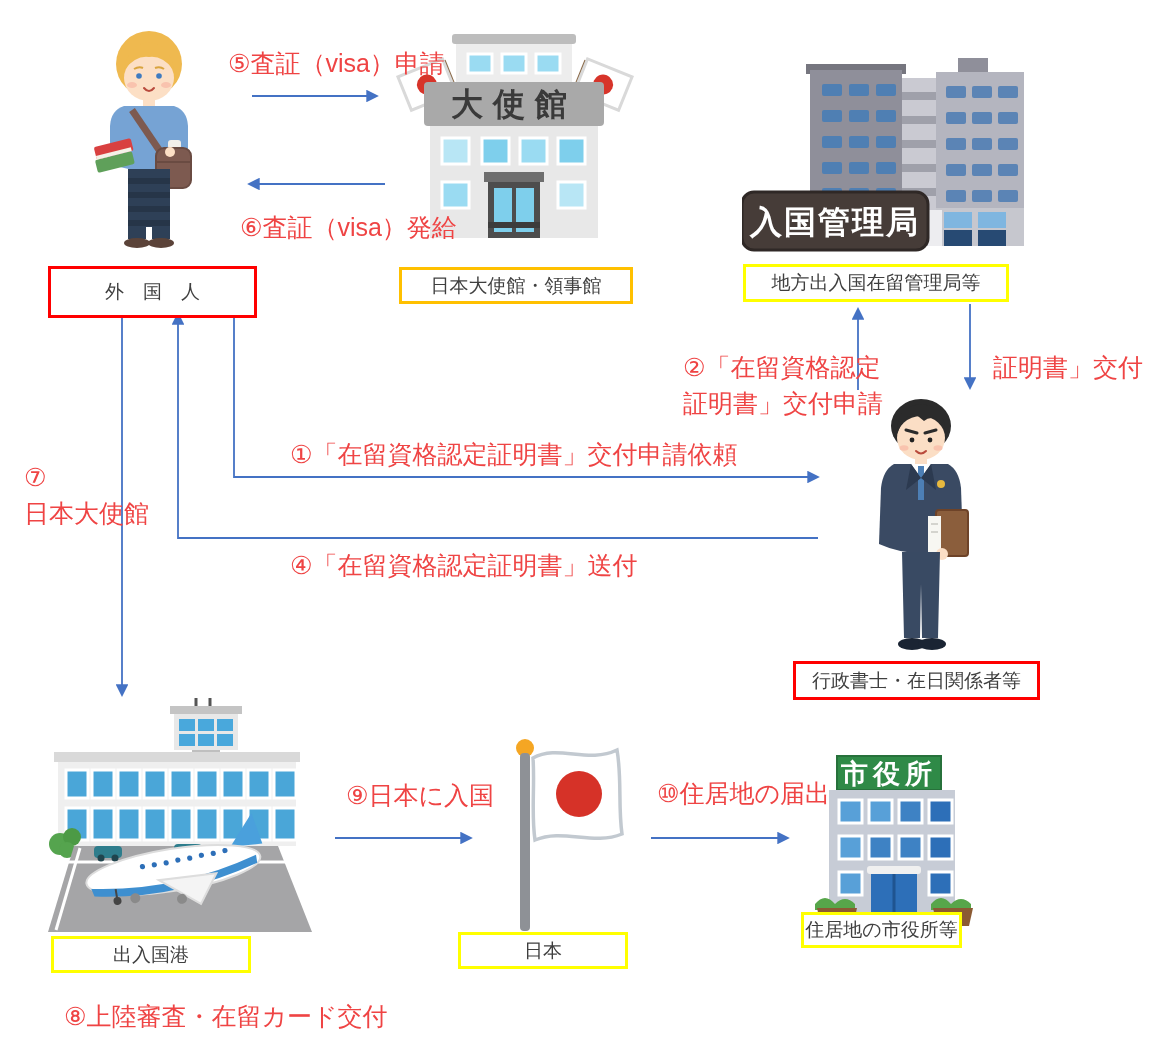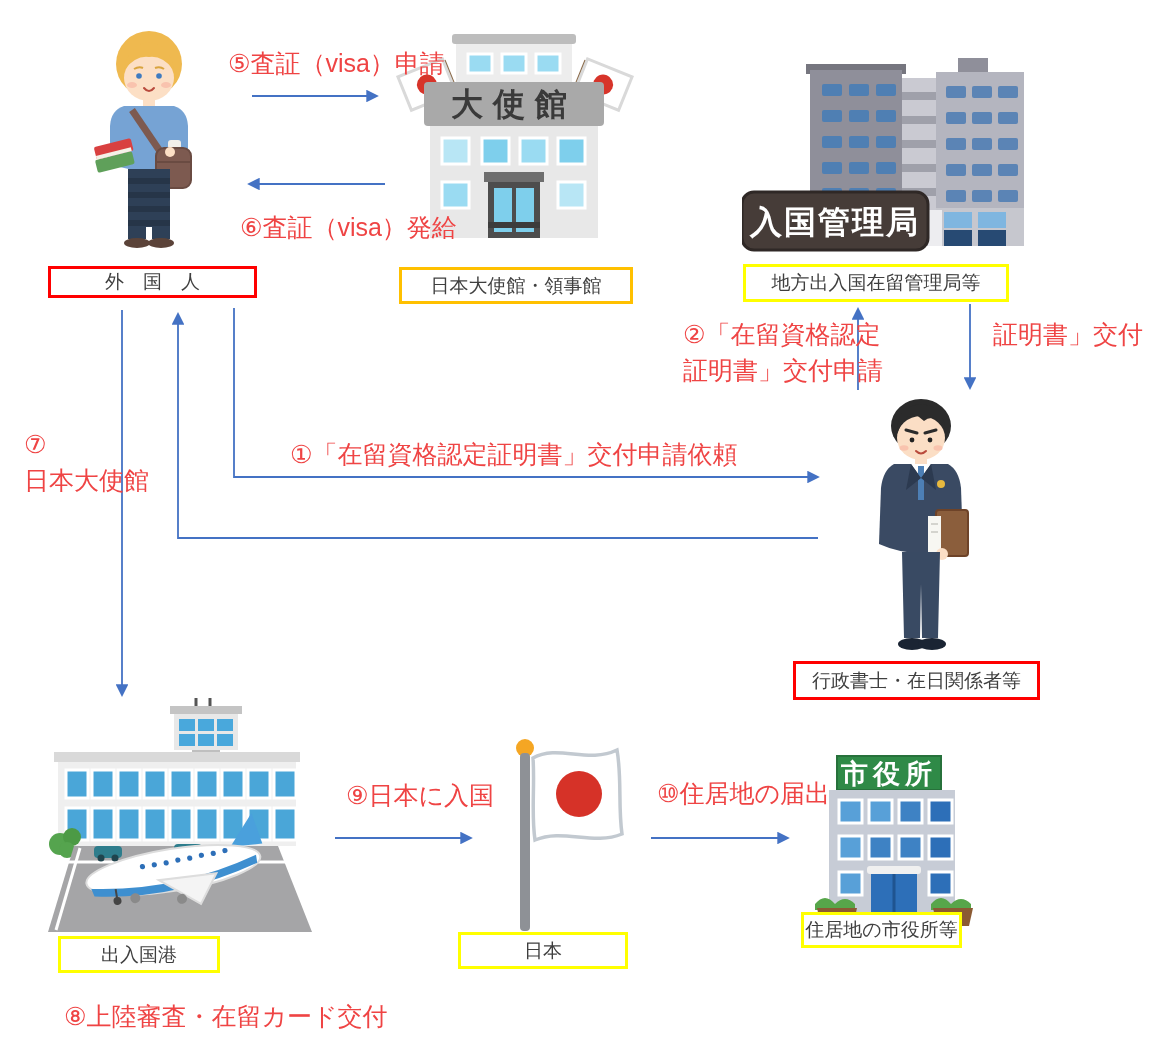--- a/index.html
+++ b/index.html
@@ -9,21 +9,21 @@
   }
   .abs{position:absolute;}
   .labelbox{
     position:absolute;display:flex;align-items:center;justify-content:center;
     background:#fff;font-size:19px;color:#3f3f3f;box-sizing:border-box;white-space:nowrap;
   }
   .border-red{border:3px solid #FF0000;}
   .border-gold{border:3px solid #FFC000;}
   .border-yellow{border:3px solid #FFFF00;}
   .steptext{position:absolute;font-size:25px;color:#ef4444;white-space:nowrap;}
-  .steptext.twoline{line-height:36px;}
+  .steptext.twoline{line-height:36px;margin-top:33px;}
   svg{display:block;}
   #arrow-layer{position:absolute;left:0;top:0;pointer-events:none;}
 </style>
 </head>
 <body>
 
 <div id="canvas">
 
   <svg id="arrow-layer" width="1169" height="1040" viewBox="0 0 1169 1040">
     <defs>
@@ -297,33 +297,33 @@
     </g>
     <rect x="52" y="112" width="54" height="8" rx="3" fill="#F0F0F0"></rect>
     <rect x="56" y="120" width="46" height="38" fill="#2D6FB8"></rect>
     <line x1="79" y1="120" x2="79" y2="158" stroke="#1F5490" stroke-width="3"></line>
     <path d="M0,150 q10,-12 20,0 q10,-10 20,0 l0,6 l-40,0 Z" fill="#57A64A"></path>
     <polygon points="2,154 42,154 38,172 6,172" fill="#8B5A33"></polygon>
     <path d="M116,150 q10,-12 20,0 q10,-10 20,0 l0,6 l-40,0 Z" fill="#57A64A"></path>
     <polygon points="118,154 158,154 154,172 122,172" fill="#8B5A33"></polygon>
   </svg>
 
-  <div class="labelbox border-red" style="left:48px;top:266px;width:209px;height:32px">
+  <div class="labelbox border-red" style="left:48px;top:266px;width:209px;height:52px">
     <span>外　国　人</span>
   </div>
   <div class="labelbox border-gold" style="left:399px;top:267px;width:234px;height:37px">
     <span>日本大使館・領事館</span>
   </div>
   <div class="labelbox border-yellow" style="left:743px;top:264px;width:266px;height:38px">
     <span>地方出入国在留管理局等</span>
   </div>
   <div class="labelbox border-red" style="left:793px;top:661px;width:247px;height:39px">
     <span>行政書士・在日関係者等</span>
   </div>
-  <div class="labelbox border-yellow" style="left:58px;top:936px;width:162px;height:37px">
+  <div class="labelbox border-yellow" style="left:51px;top:936px;width:200px;height:37px">
     <span>出入国港</span>
   </div>
   <div class="labelbox border-yellow" style="left:458px;top:932px;width:170px;height:37px">
     <span>日本</span>
   </div>
   <div class="labelbox border-yellow" style="left:801px;top:912px;width:161px;height:36px">
     <span>住居地の市役所等</span>
   </div>
 
   <div class="steptext" style="left:228px;top:47px">⑤査証（visa）申請</div>
@@ -331,20 +331,21 @@
 
   <div class="steptext twoline" style="left:683px;top:316px">
     <div>②「在留資格認定</div>
     <div>証明書」交付申請</div>
   </div>
   <div class="steptext twoline" style="left:993px;top:316px">
     <div>証明書」交付</div>
   </div>
 
   <div class="steptext" style="left:290px;top:438px">①「在留資格認定証明書」交付申請依頼</div>
+  <div class="steptext" style="left:290px;top:549px">④「在留資格認定証明書」送付</div>
 
   <div class="steptext twoline" style="left:24px;top:426px">
     <div>⑦</div>
     <div>日本大使館</div>
   </div>
 
   <div class="steptext" style="left:64px;top:1000px">⑧上陸審査・在留カード交付</div>
   <div class="steptext" style="left:346px;top:779px">⑨日本に入国</div>
   <div class="steptext" style="left:657px;top:777px">⑩住居地の届出</div>
 

